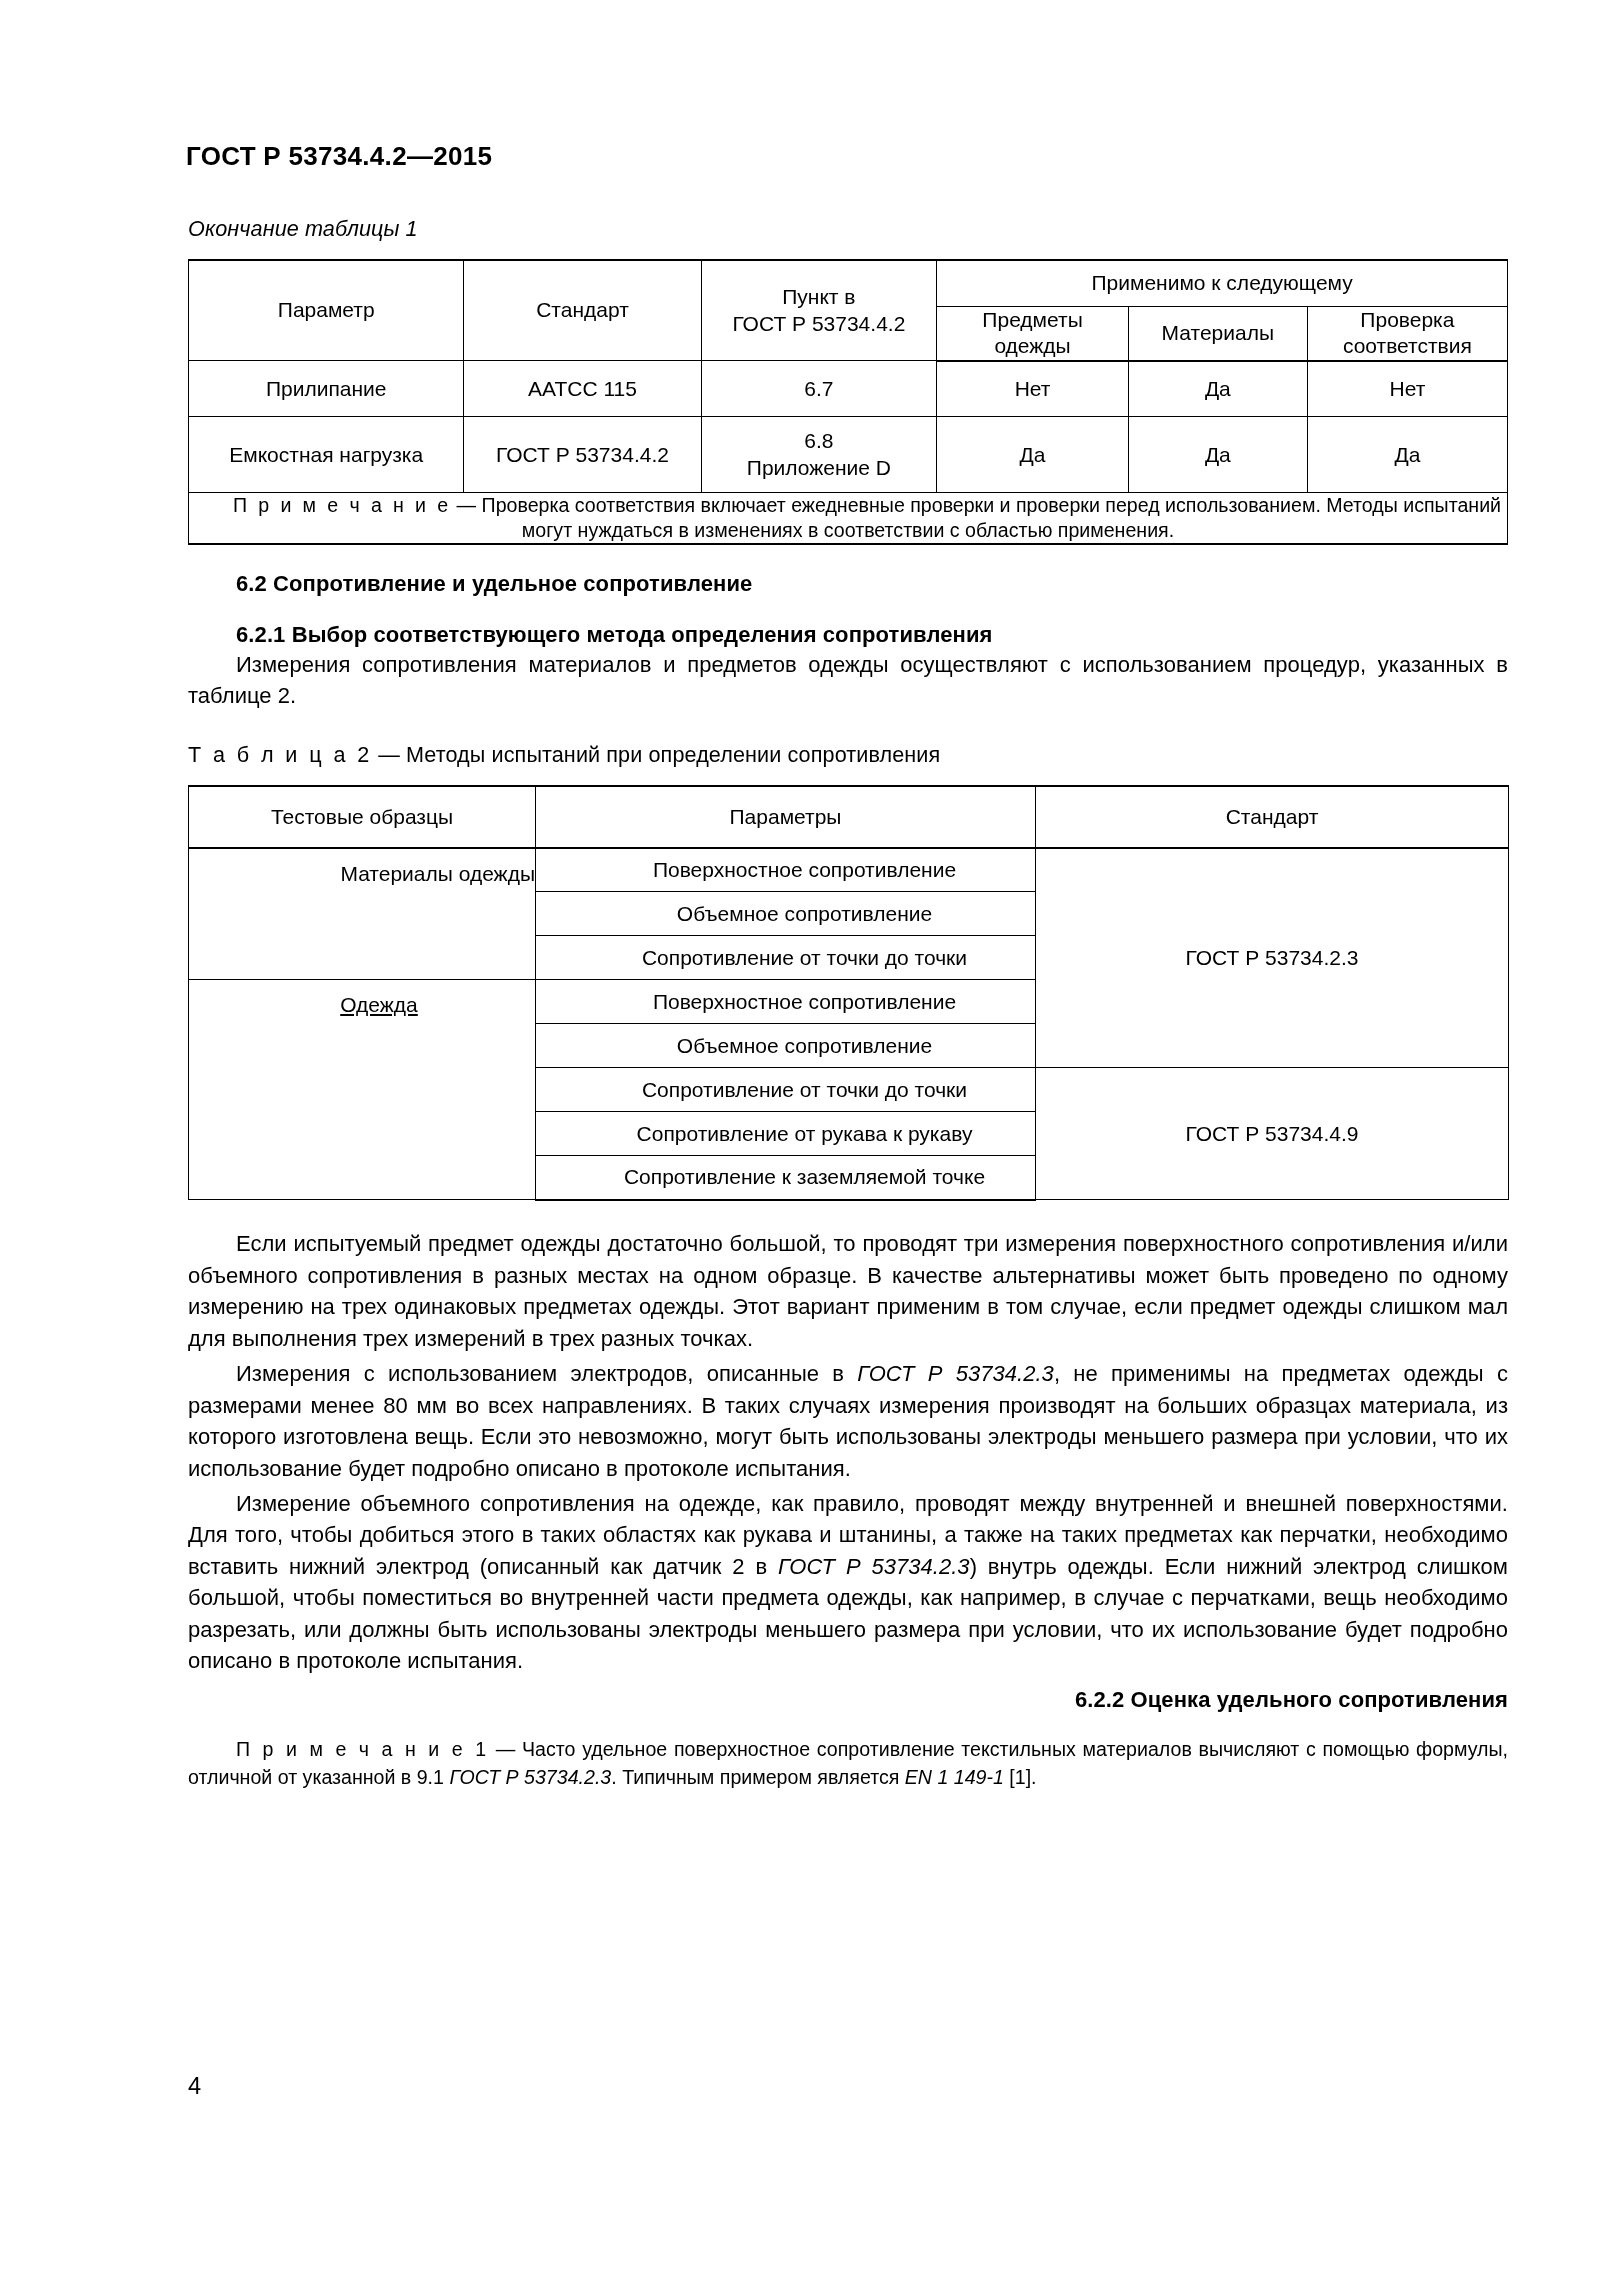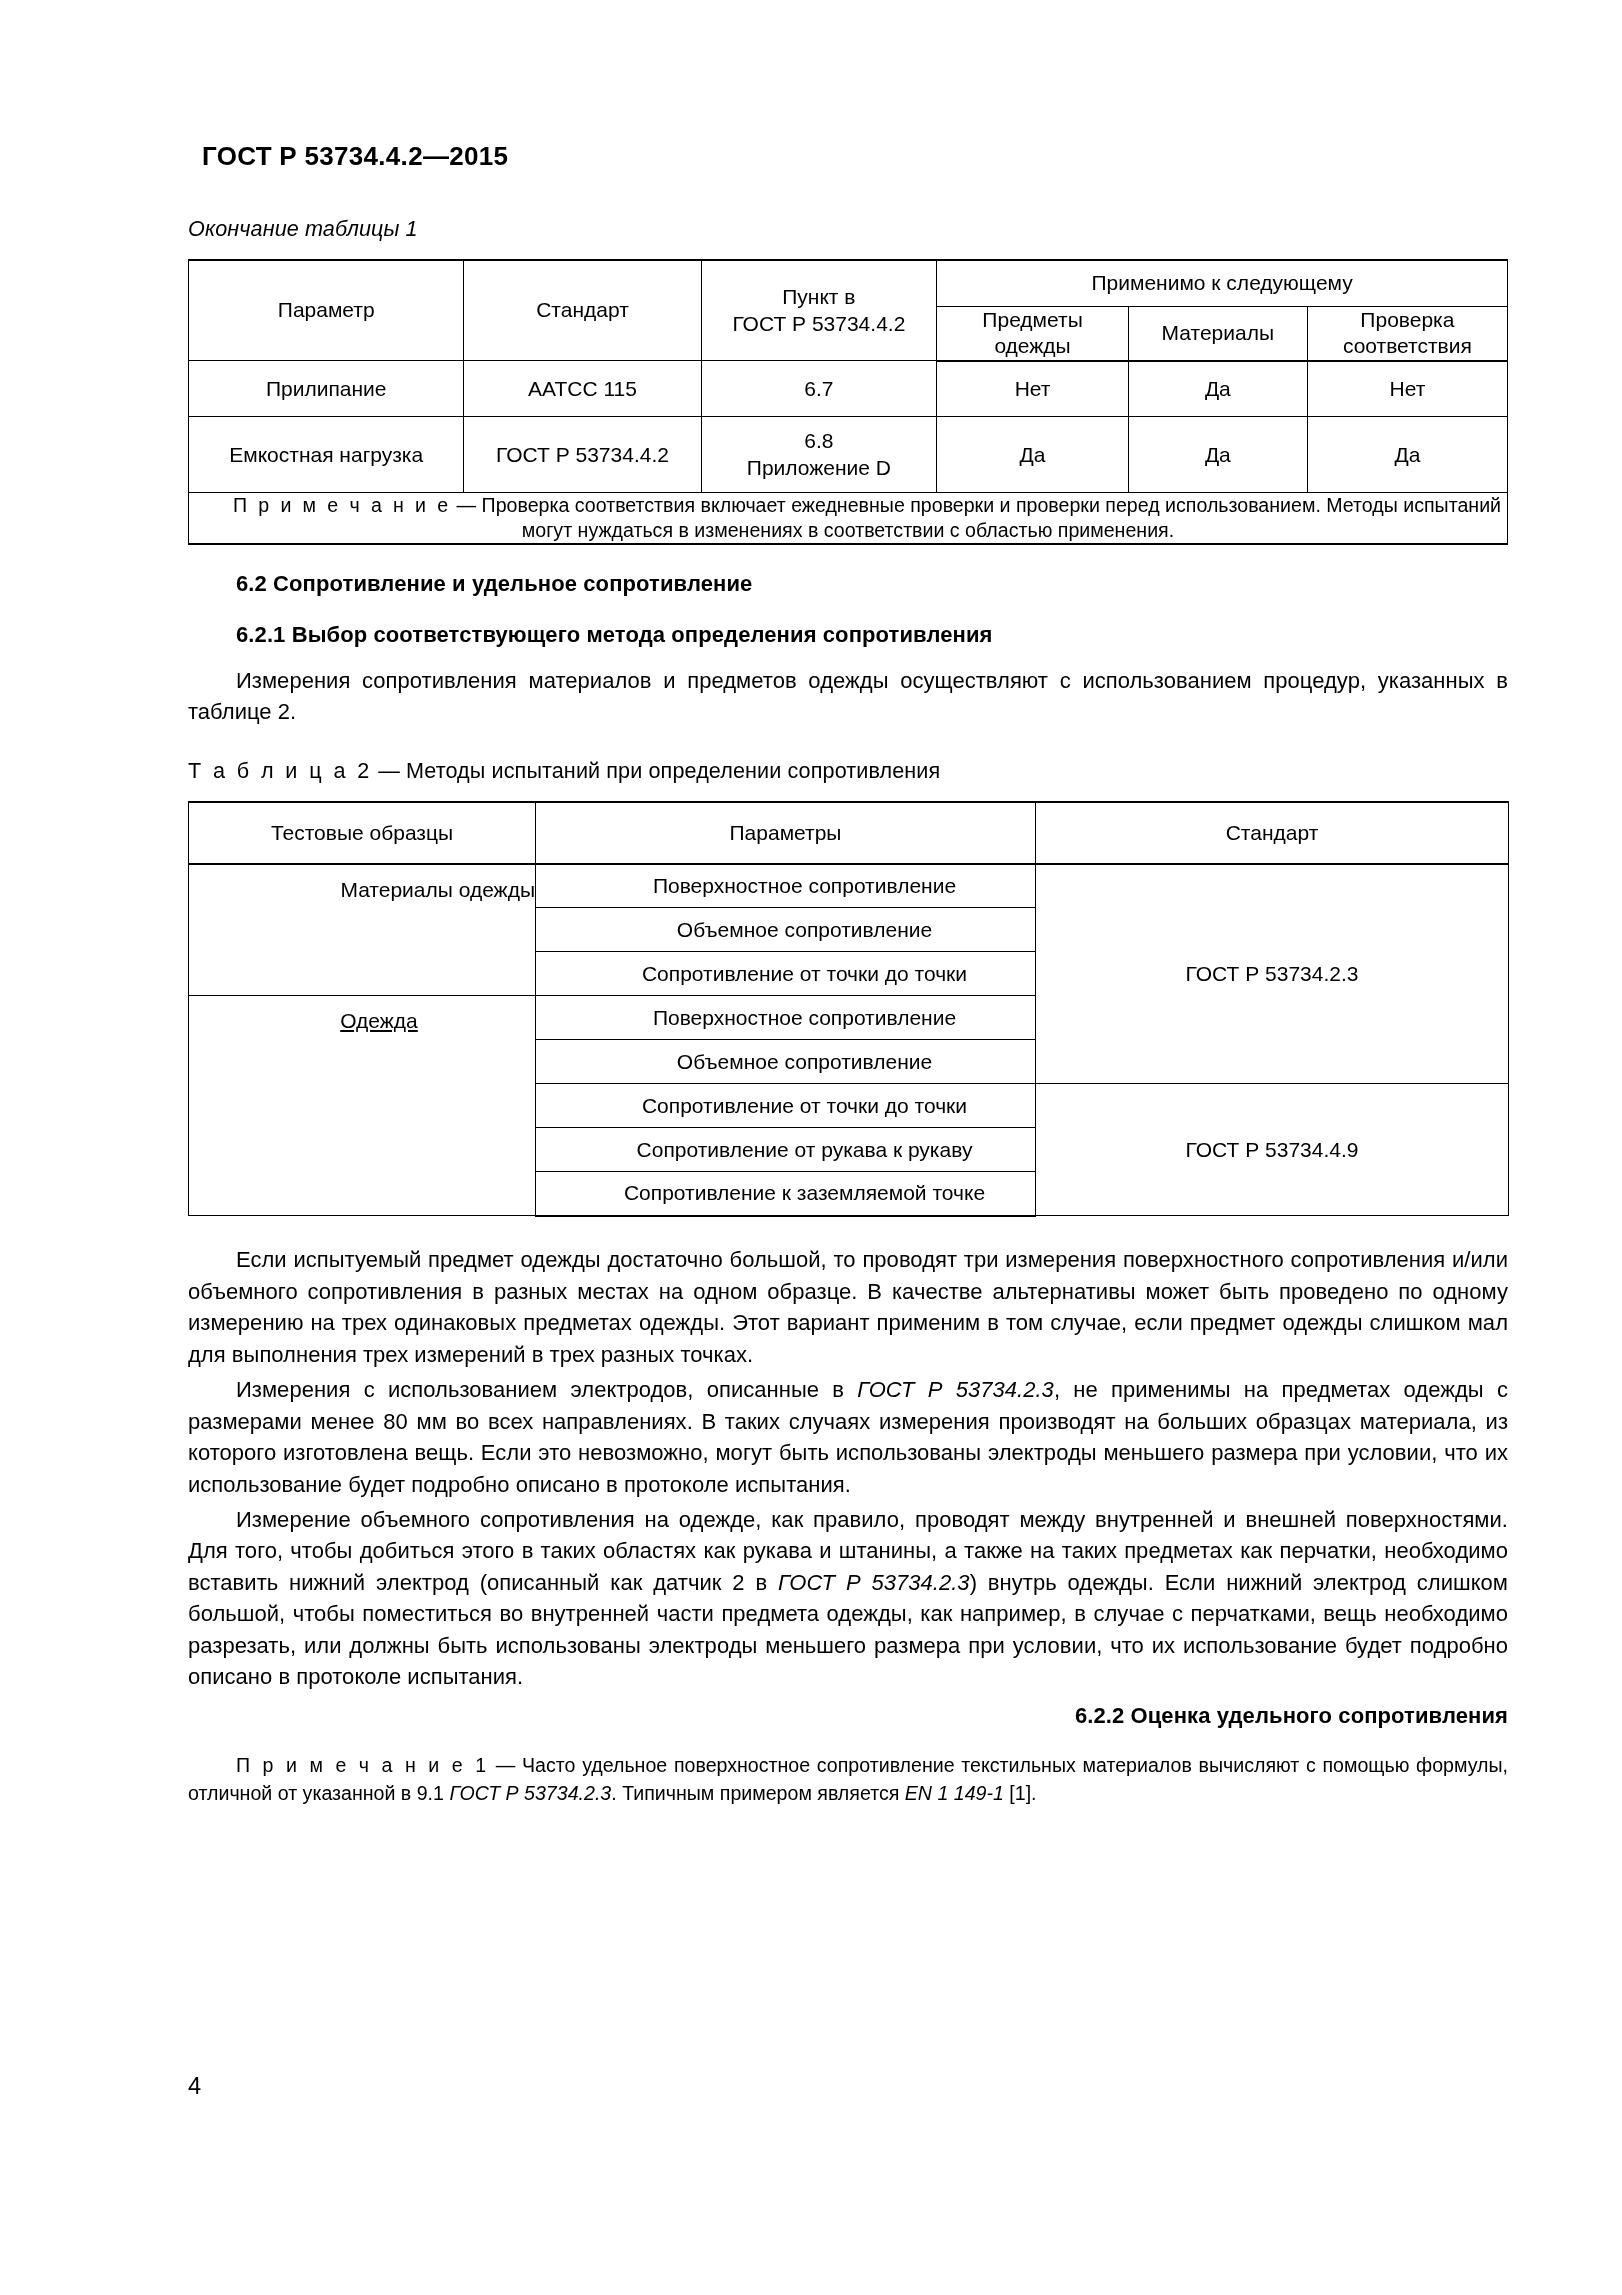--- a/index.html
+++ b/index.html
@@ -17,21 +17,21 @@
   }
   .page {
     position: absolute;
     left: 0; top: 0;
     width: 1623px;
     height: 2295px;
   }
   
   .running-head {
     position: absolute;
-    left: 202px;
+    left: 186px;
     top: 141px;
     font-size: 26px;
     font-weight: bold;
     letter-spacing: 0.3px;
     white-space: nowrap;
   }
   
   .content {
     position: absolute;
     left: 188px;
@@ -99,21 +99,21 @@
     letter-spacing: 0.1px;
   }
   p.body {
     font-size: 22px;
     line-height: 1.43;
     margin: 3.9px 0 0 0;
     text-align: justify;
     text-indent: 48px;
     letter-spacing: 0.03px;
   }
-  p.body.first { margin-top: 17px; }
+  p.body.first { margin-top: 1px; }
   p.note {
     font-size: 19.6px;
     line-height: 1.45;
     margin: 22px 0 0 0;
     text-align: justify;
     text-indent: 48px;
   }
   i, .it { font-style: italic; }
 
   .spacer-36 { height: 23.6px; }

